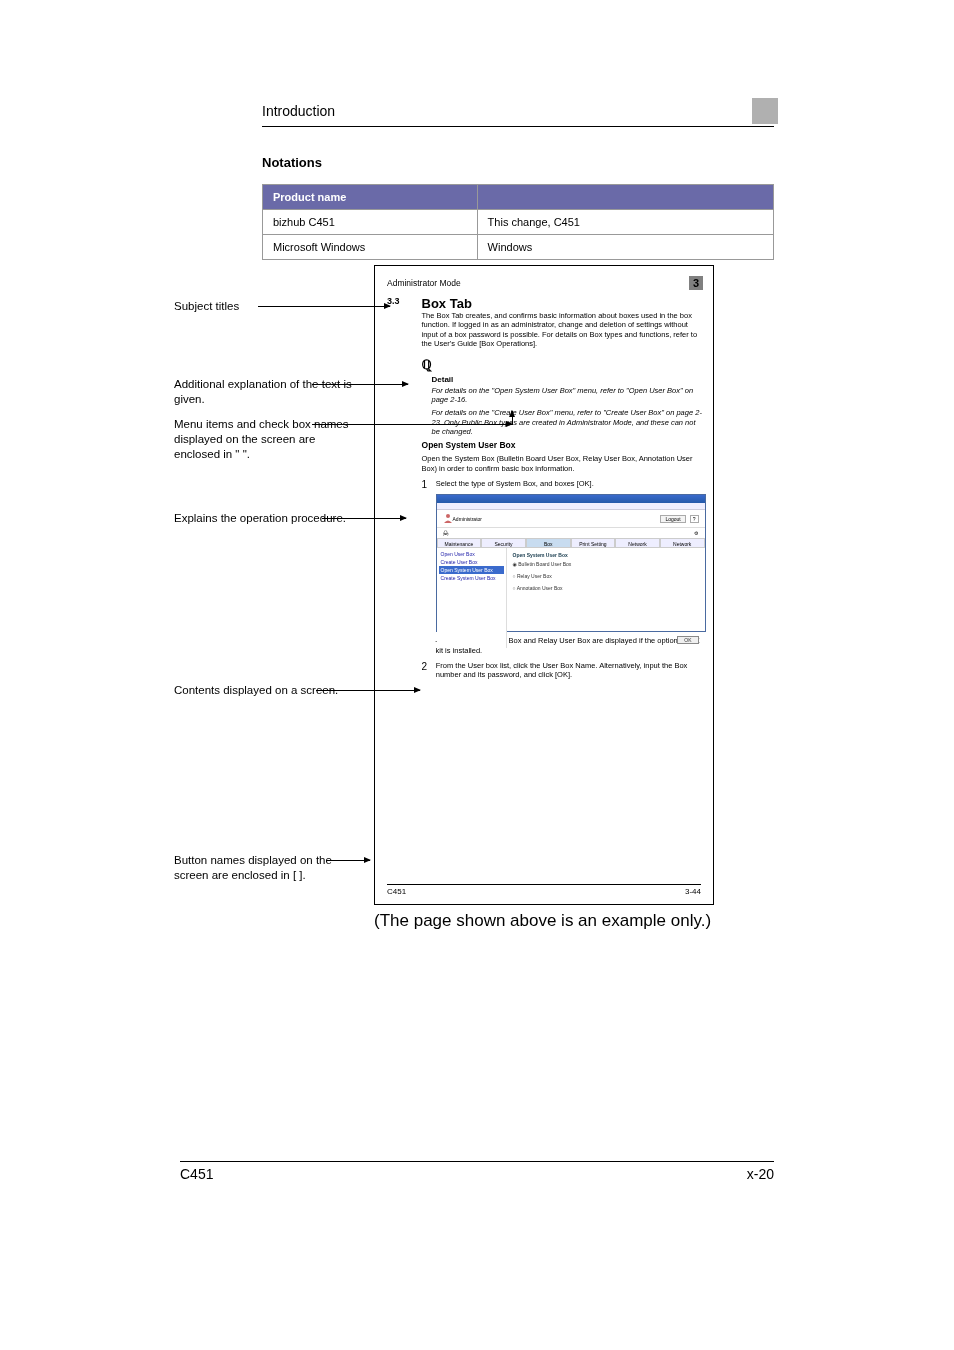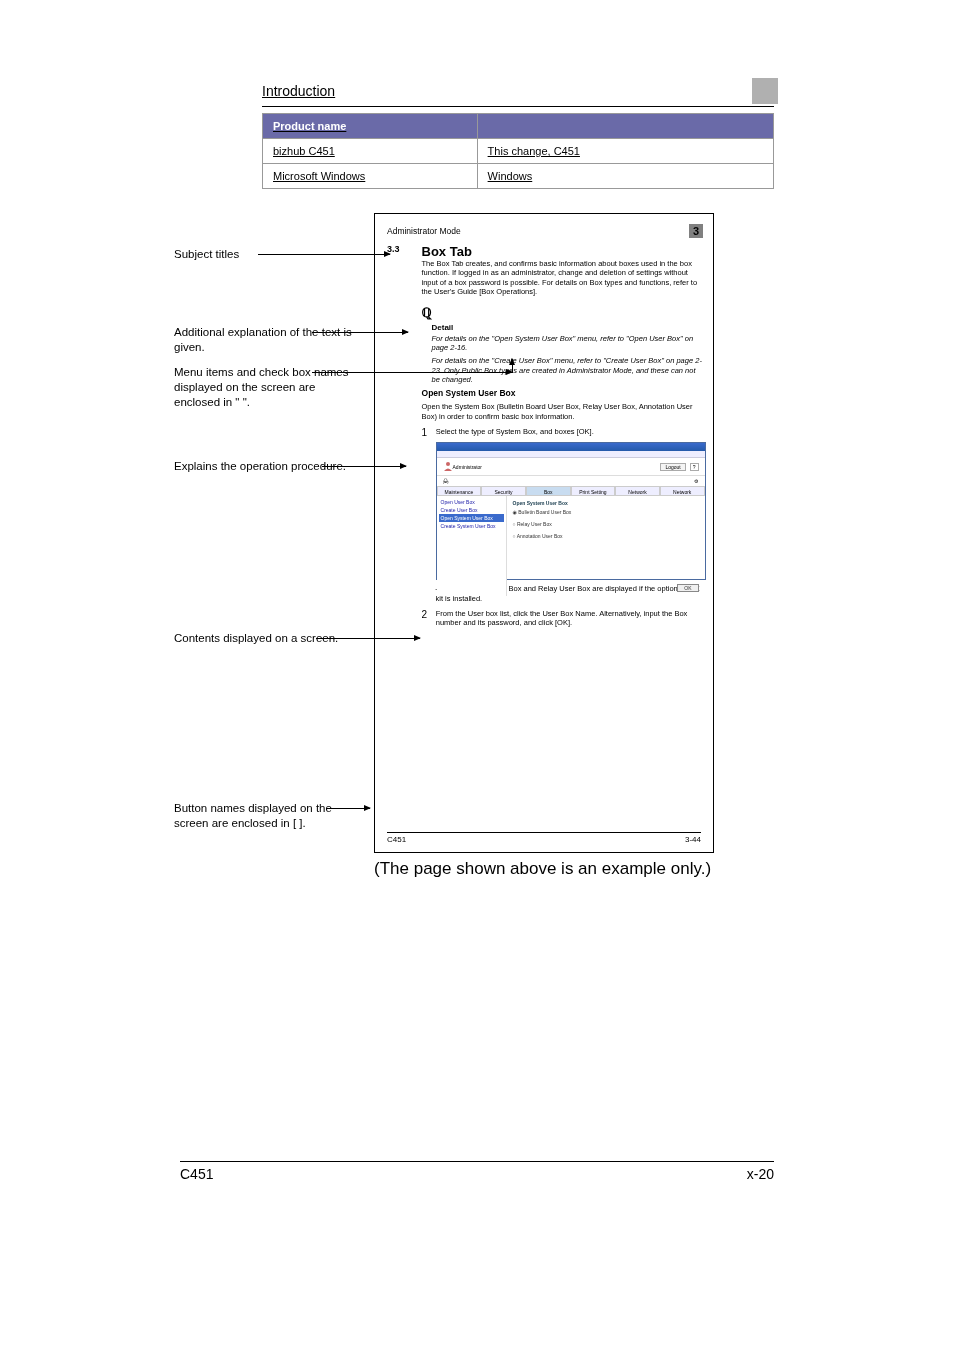--- a/index.html
+++ b/index.html
@@ -5,22 +5,21 @@
   * { box-sizing: border-box; margin: 0; padding: 0; }
   body {
     font-family: Arial, Helvetica, sans-serif;
     background: #fff;
     width: 954px;
     height: 1350px;
     position: relative;
     color: #000;
   }
   .page {
-    padding: 78px 180px 0 262px;
-    text-decoration: underline;
+    padding: 98px 180px 0 262px;
   }
   .header-row {
     display: flex;
     align-items: center;
     justify-content: space-between;
     border-bottom: 1px solid #000;
     padding-bottom: 2px;
     margin-bottom: 6px;
   }
   .intro { font-size: 14px; }
@@ -32,21 +31,21 @@
   .sec-title {
     font-weight: bold;
     font-size: 13px;
     margin: 28px 0 14px 0;
     padding-left: 0;
   }
   table.notations {
     border-collapse: collapse;
     width: 100%;
     font-size: 11px;
-    margin-bottom: 24px;
+    margin-bottom: 5px;
   }
   table.notations th {
     background: #6a6aa8;
     color: #fff;
     text-align: left;
     font-weight: bold;
     padding: 6px 10px;
     border: 1px solid #999;
   }
   table.notations td {
@@ -190,20 +189,21 @@
 </head>
 <body>
 
 <div class="page">
 
   <div class="header-row">
     <span class="intro">Introduction</span>
     <span class="header-block"></span>
   </div>
 
+  <div class="sec-title">Notations</div>
 
   <table class="notations">
     <tbody>
         <tr>
       <th style="width:42%">Product name</th>
       <th></th>
     </tr>
     <tr>
       <td>bizhub C451</td>
       <td>This change, C451</td>

